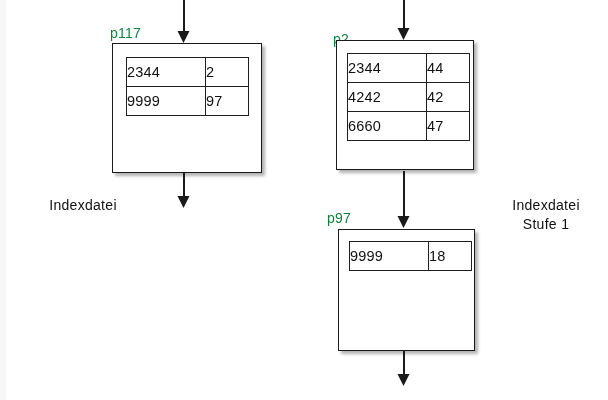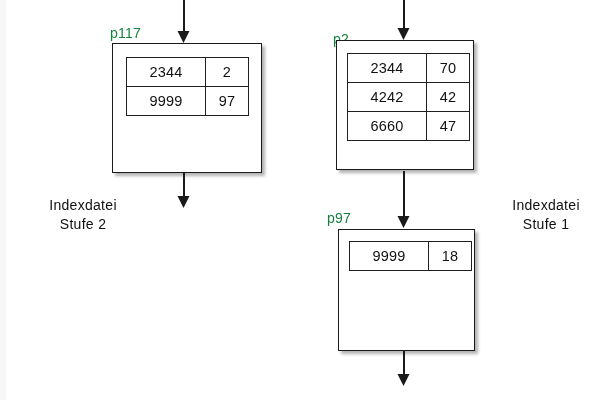--- a/index.html
+++ b/index.html
@@ -46,21 +46,20 @@
   }
 
   
   .entry-table {
     position: absolute;
     border-collapse: collapse;
     background: #ffffff;
   }
   .entry-table td {
     border: 1.3px solid #1f1f1f;
-    text-align: center;
     font-size: 14.5px;
     color: #111111;
     padding: 0;
     height: 28px;
     line-height: 28px;
     letter-spacing: 0.2px;
     font-family: "Liberation Sans", sans-serif;
   }
   .entry-table td.key  { width: 78px; }
   .entry-table td.ptr  { width: 42px; }
@@ -142,21 +141,21 @@
   </div>
 
   <div class="page-label" style="left:333px; top:24px;margin-top:8px;">p2</div>
 
   <div class="page-block" style="left:336px; top:40px; width:138px; height:130px;"></div>
 
   <table class="entry-table" style="left:347px; top:53px;">
     <tbody>
       <tr>
         <td class="key">2344</td>
-        <td class="ptr">70</td>
+        <td class="ptr">44</td>
       </tr>
       <tr>
         <td class="key">4242</td>
         <td class="ptr">42</td>
       </tr>
       <tr>
         <td class="key">6660</td>
         <td class="ptr">47</td>
       </tr>
     </tbody>
@@ -180,21 +179,20 @@
     </tbody>
   </table>
 
   <div class="arrow" style="left:404px; top:351px;">
     <div class="shaft" style="height:24px;"></div>
     <div class="head" style="top:23px;"></div>
   </div>
 
   <div class="caption" style="left:18px; top:196px; width:130px;">
     <span class="ln">Indexdatei</span>
-    <span class="ln">Stufe 2</span>
   </div>
 
   <div class="caption" style="left:487px; top:196px; width:118px;">
     <span class="ln">Indexdatei</span>
     <span class="ln">Stufe 1</span>
   </div>
 
 </div>
 
 </body></html>

